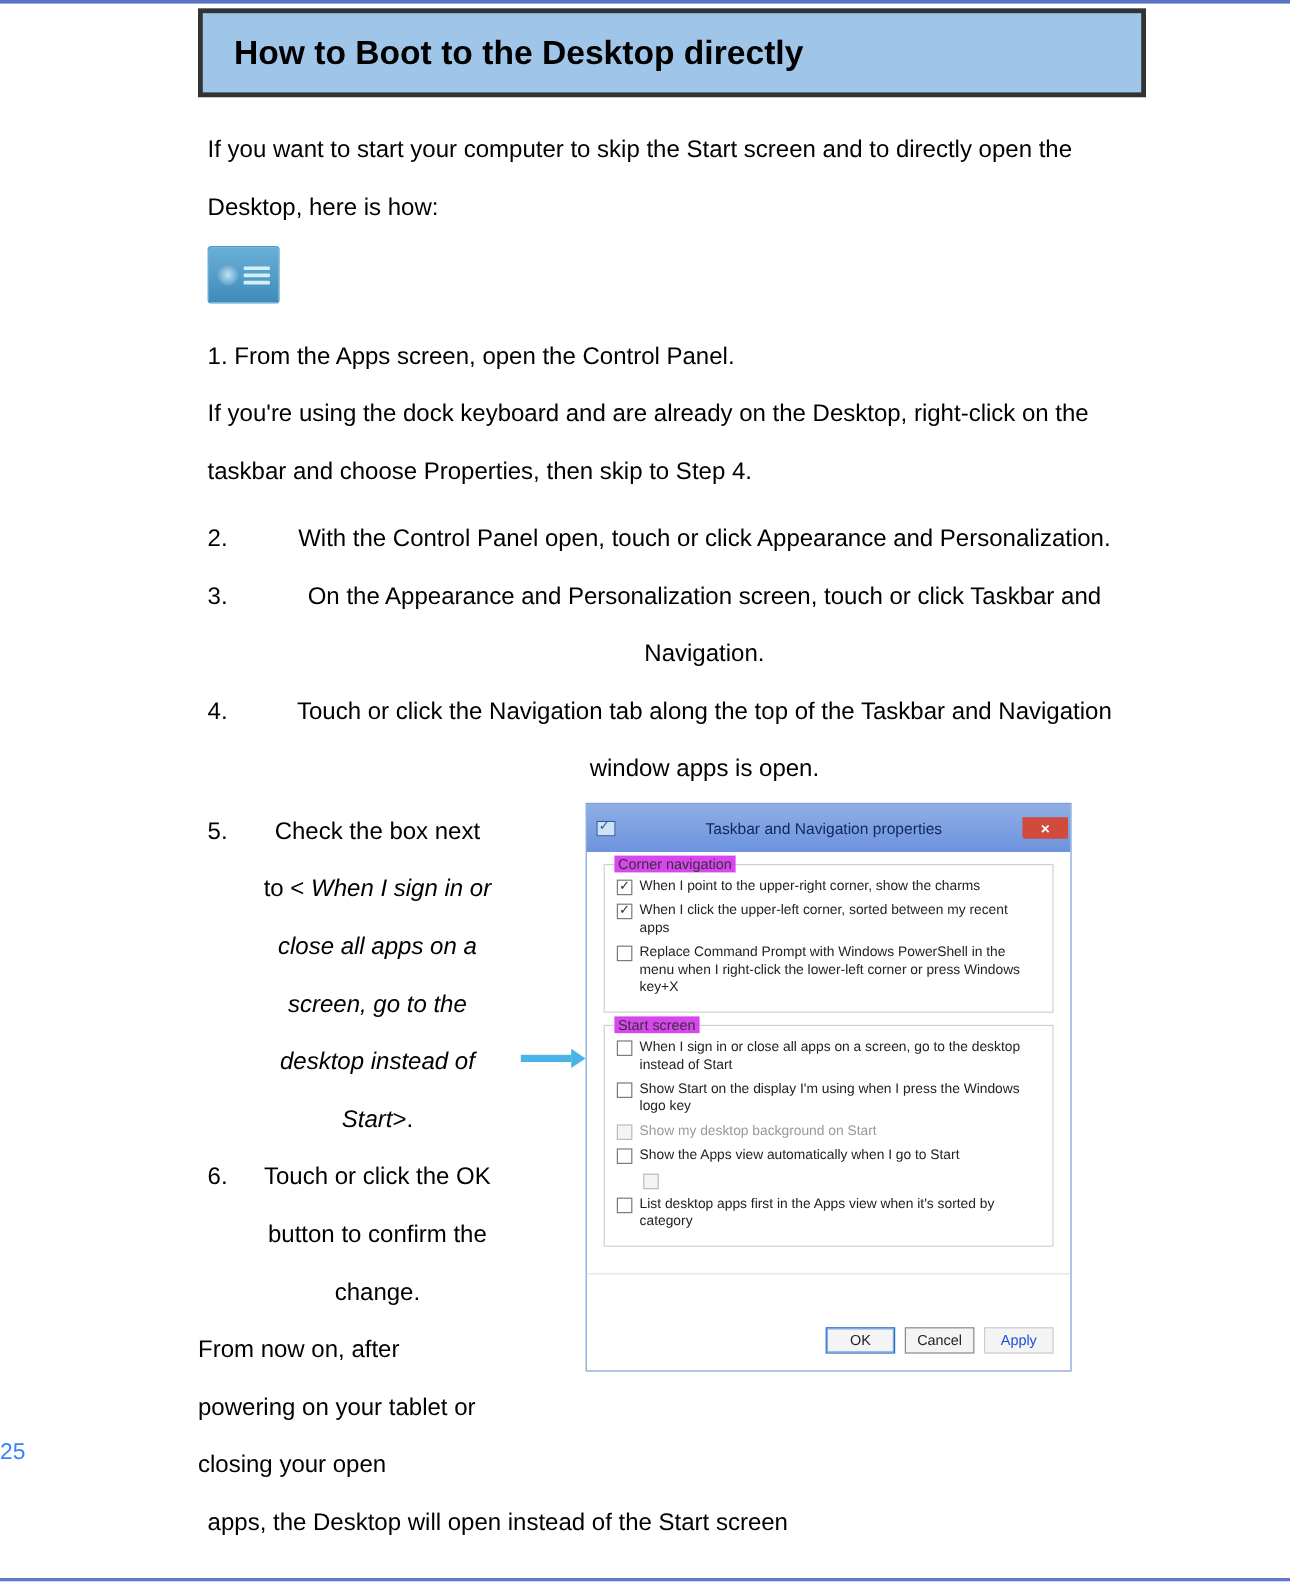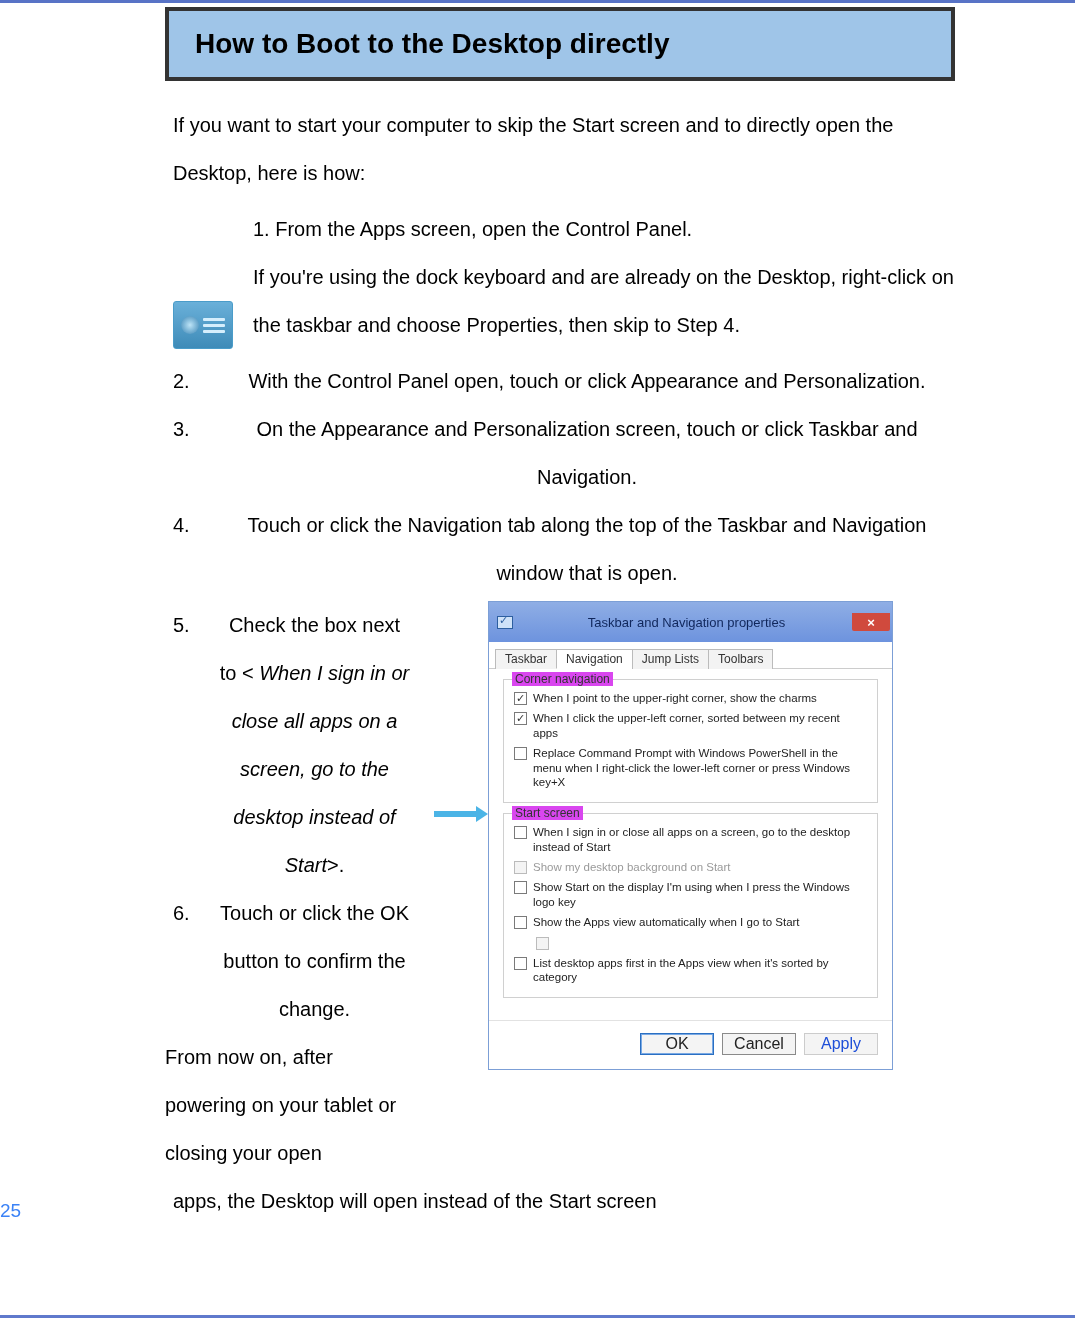--- a/index.html
+++ b/index.html
@@ -29,23 +29,24 @@
   color: #000;
 }
 .intro {
   font-size: 20px;
   line-height: 2.4;
   margin: 10px 0 8px 8px;
 }
 .step1-row {
   display: flex;
   gap: 20px;
-  align-items: flex-end;
+  align-items: flex-start;
   margin-left: 8px;
   margin-bottom: 8px;
+  flex-direction: column;
 }
 .ctrl-icon {
   width: 60px;
   height: 48px;
   background: linear-gradient(180deg,#6ab0d9,#3e8bb8);
   border: 1px solid #4a9cc9;
   border-radius: 3px;
   display: flex;
   align-items: center;
   justify-content: center;
@@ -139,22 +140,22 @@
 .chk {
   width:13px; height:13px; border:1px solid #7a7a7a; flex-shrink:0; display:inline-flex; align-items:center; justify-content:center;
   font-size:11px; background:#fff; margin-top:1px;
 }
 .chk.dis { border-color:#bbb; background:#f4f4f4; }
 .chk .mark { color:#333; line-height:1; }
 .dlg-buttons {
   display:flex; justify-content:flex-end; gap:8px; padding: 12px 14px 14px 0; border-top:1px solid #e2e2e2;
 }
 .dlg-btn {
-  width: 74px; height: 22px; border:1px solid #8a8a8a; background:#f4f4f4;
-  font-size:16px; display:flex; align-items:center; justify-content:center; color:#222;
+  width: 58px; height: 22px; border:1px solid #8a8a8a; background:#f4f4f4;
+  font-size:12px; display:flex; align-items:center; justify-content:center; color:#222;margin-top:32px;
 }
 .dlg-btn.primary { border-color:#2a6fc2; box-shadow:0 0 0 1px #79a9e4 inset; }
 .dlg-btn.dis { color:#1d4ed8; border-color:#ccc; }
 .page-num {
   position:absolute; bottom: 96px; left:0; right:0; font-size:19px; color:#3b82f6;
 }
 .bottom-bar {
   position:absolute; bottom:0; left:0; right:0; height:3px; background:#5f79cc;
 }
 </style>
@@ -187,21 +188,21 @@
       <div class="step-row">
         <div class="step-num">2.</div>
         <div class="step-body">With the Control Panel open, touch or click Appearance and Personalization.</div>
       </div>
       <div class="step-row">
         <div class="step-num">3.</div>
         <div class="step-body">On the Appearance and Personalization screen, touch or click Taskbar and Navigation.</div>
       </div>
       <div class="step-row">
         <div class="step-num">4.</div>
-        <div class="step-body">Touch or click the Navigation tab along the top of the Taskbar and Navigation window that is open.</div>
+        <div class="step-body">Touch or click the Navigation tab along the top of the Taskbar and Navigation window apps is open.</div>
       </div>
     </div>
 
   <div class="flex56">
     <div class="left56">
       <div class="steps">
         <div class="step-row">
           <div class="step-num">5.</div>
           <div class="step-body">
             <span>Check the box next to &lt; </span><i>When I sign in or close all apps on a screen, go to the desktop instead of Start</i><span>&gt;.</span>
@@ -219,26 +220,20 @@
       <div class="arrow">
           <div class="shaft"></div>
           <div class="head"></div>
         </div>
       <div class="dialog">
         <div class="titlebar">
           <div class="tb-icon"></div>
           <div class="tb-title">Taskbar and Navigation properties</div>
           <div class="tb-close">×</div>
         </div>
-        <div class="tabs" id="dlg-tabs">
-            <div class="tab">Taskbar</div>
-            <div class="tab active">Navigation</div>
-            <div class="tab">Jump Lists</div>
-            <div class="tab">Toolbars</div>
-          </div>
         <div class="panel">
           <div class="group">
             <div class="group-label">Corner navigation</div>
             <div id="g1opts">
                 <div class="opt">
                   <span class="chk">
                     <span class="mark">✓</span>
                   </span>
                   <span>When I point to the upper-right corner, show the charms</span>
                 </div>
@@ -254,27 +249,27 @@
                 </div>
               </div>
           </div>
           <div class="group">
             <div class="group-label">Start screen</div>
             <div id="g2opts">
                 <div class="opt">
                   <span class="chk"></span>
                   <span>When I sign in or close all apps on a screen, go to the desktop instead of Start</span>
                 </div>
+                <div class="opt">
+                  <span class="chk"></span>
+                  <span>Show Start on the display I'm using when I press the Windows logo key</span>
+                </div>
                 <div class="opt dis">
                   <span class="chk dis"></span>
                   <span>Show my desktop background on Start</span>
-                </div>
-                <div class="opt">
-                  <span class="chk"></span>
-                  <span>Show Start on the display I'm using when I press the Windows logo key</span>
                 </div>
                 <div class="opt">
                   <span class="chk"></span>
                   <span>Show the Apps view automatically when I go to Start</span>
                 </div>
                 <div class="opt sub dis">
                   <span class="chk dis"></span>
                 </div>
                 <div class="opt">
                   <span class="chk"></span>

